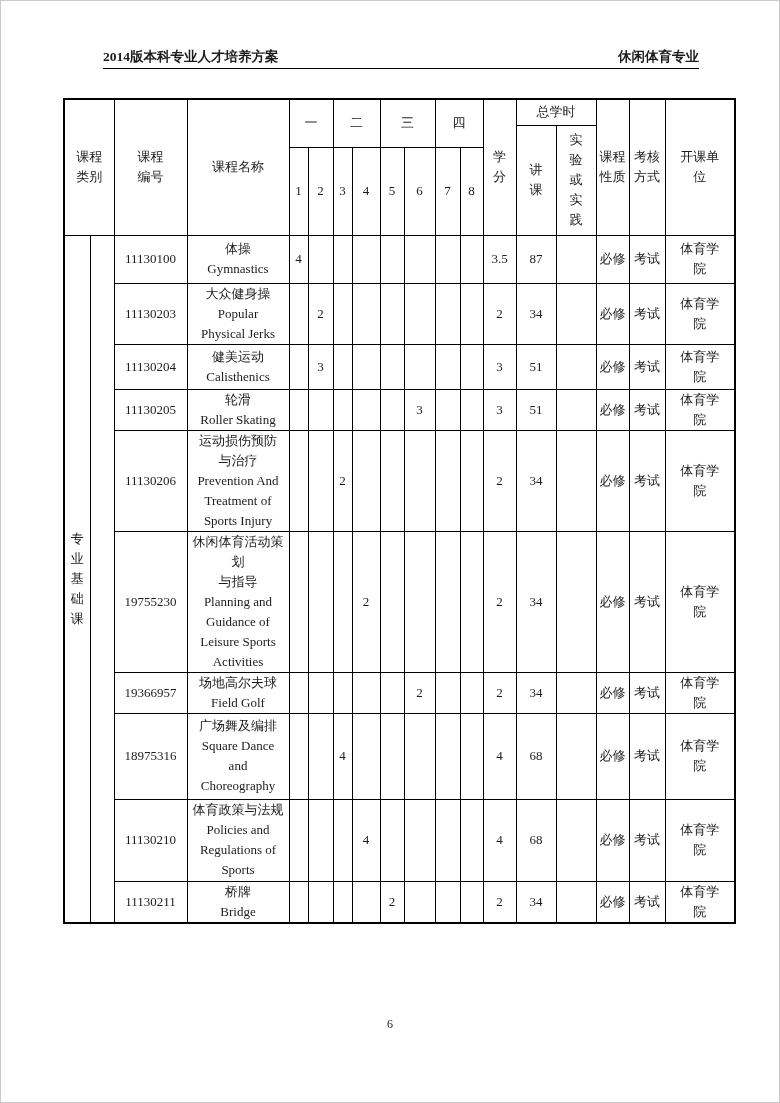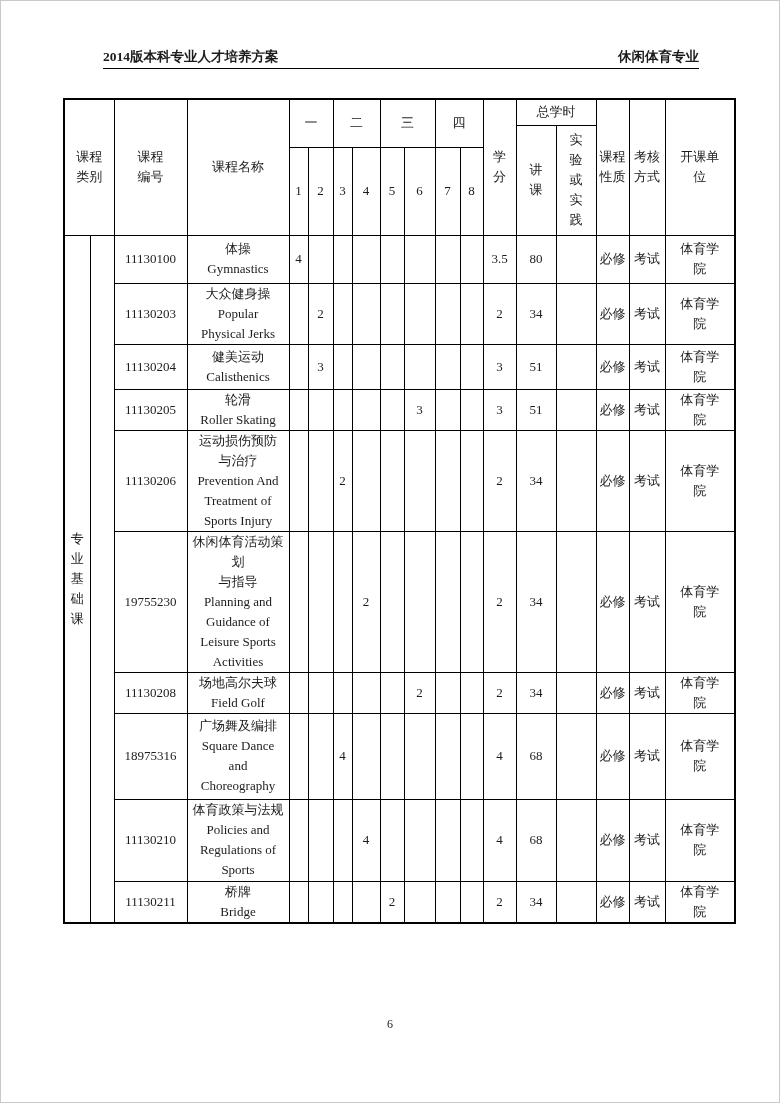--- a/index.html
+++ b/index.html
@@ -141,21 +141,21 @@
 Gymnastics</td>
           <td>4</td>
           <td></td>
           <td></td>
           <td></td>
           <td></td>
           <td></td>
           <td></td>
           <td></td>
           <td>3.5</td>
-          <td>80</td>
+          <td>87</td>
           <td></td>
           <td>必修</td>
           <td>考试</td>
           <td>体育学
 院</td>
         </tr>
         <tr>
           <td>11130203</td>
           <td>大众健身操
 Popular
@@ -257,21 +257,21 @@
           <td></td>
           <td>2</td>
           <td>34</td>
           <td></td>
           <td>必修</td>
           <td>考试</td>
           <td>体育学
 院</td>
         </tr>
         <tr>
-          <td>11130208</td>
+          <td>19366957</td>
           <td>场地高尔夫球
 Field Golf</td>
           <td></td>
           <td></td>
           <td></td>
           <td></td>
           <td></td>
           <td>2</td>
           <td></td>
           <td></td>

